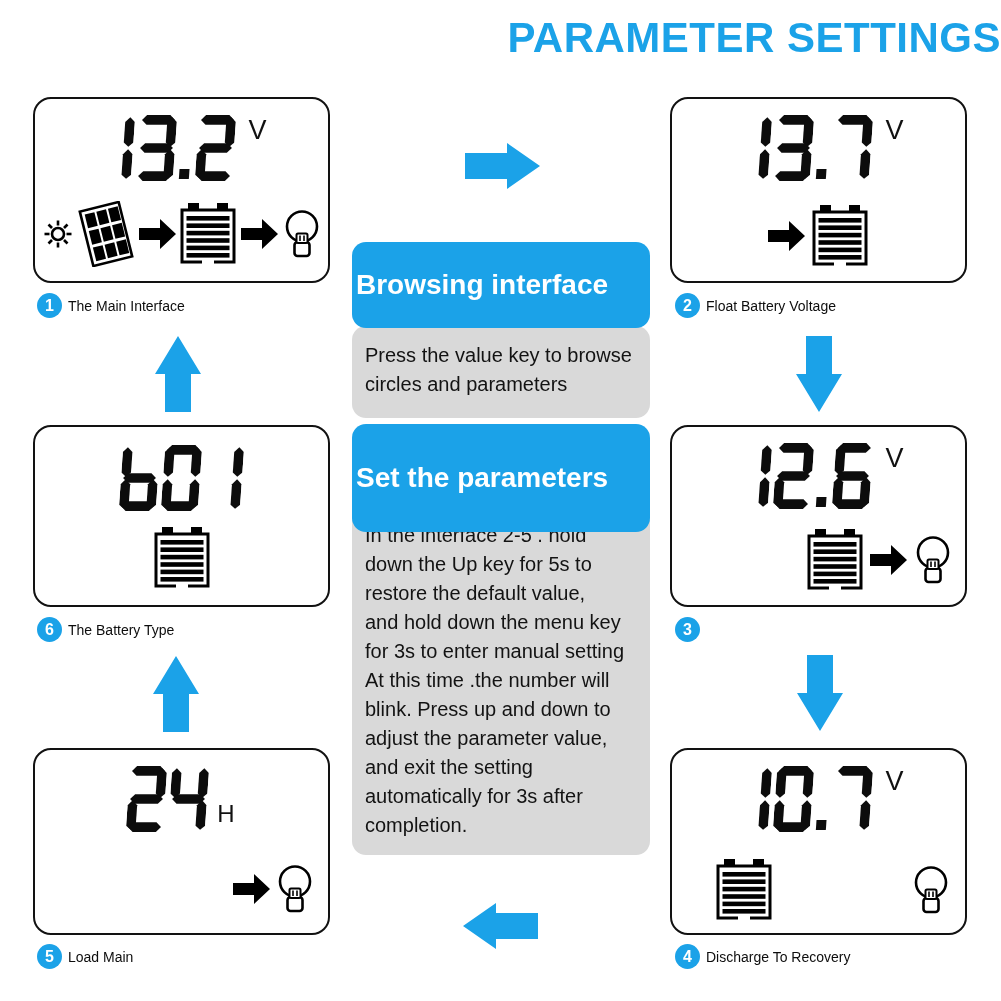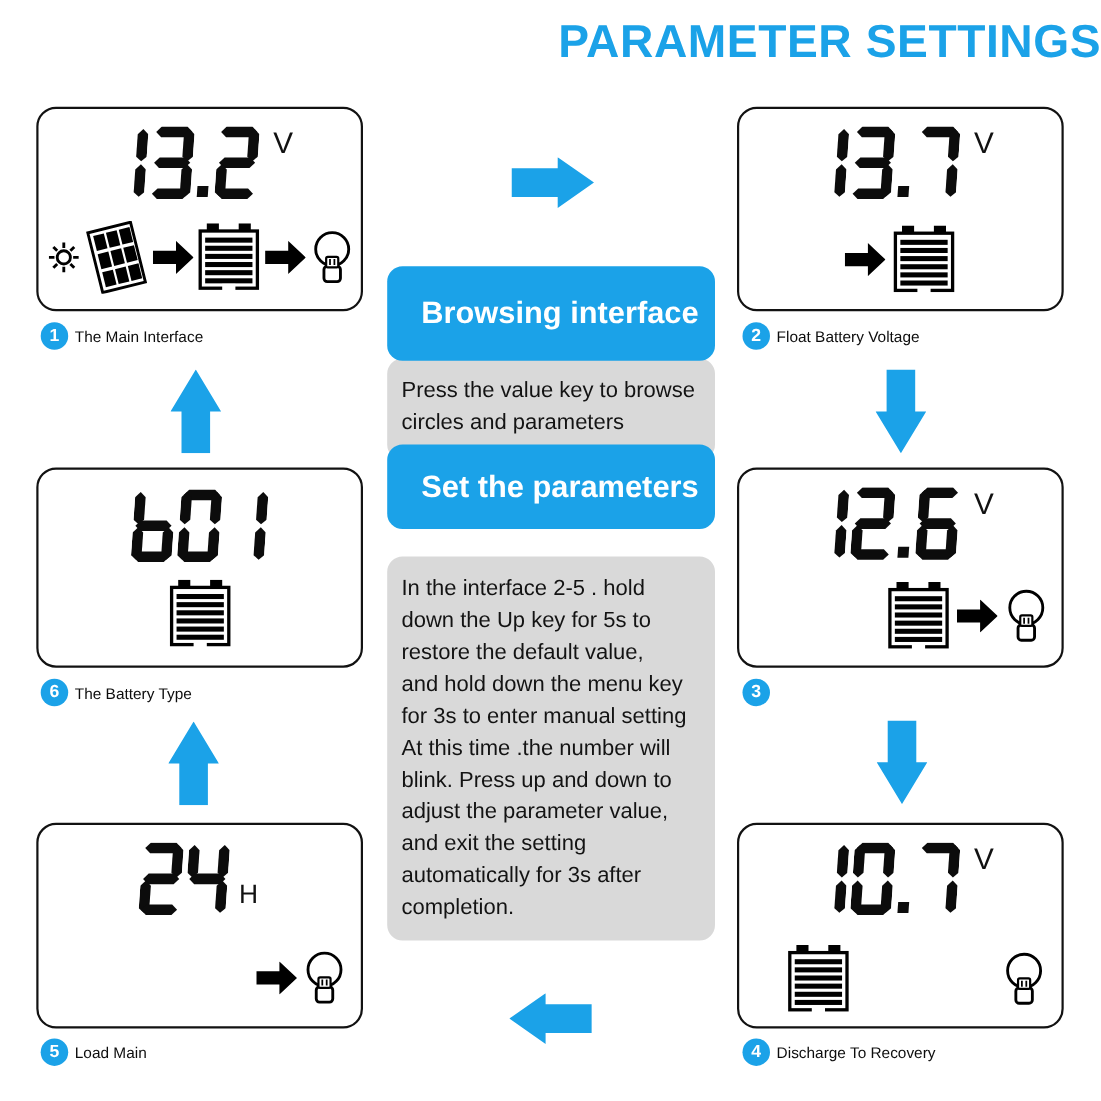--- a/index.html
+++ b/index.html
@@ -39,28 +39,28 @@
   .cap-2{left:675px;top:293px}
   .cap-3{left:675px;top:617px}
   .cap-4{left:675px;top:944px}
   .cap-5{left:37px;top:944px}
   .cap-6{left:37px;top:617px}
   .badge{width:25px;height:25px;border-radius:50%;background:var(--accent);color:#fff;
          font-size:16px;font-weight:bold;display:flex;align-items:center;justify-content:center;flex:0 0 25px;}
   .cap-text{font-size:14px;color:#0d0d0d;white-space:nowrap;}
   
   .info-head{position:absolute;background:var(--accent);border-radius:14px;color:#fff;
-             display:flex;align-items:center;padding-left:31px;box-sizing:border-box;
+             display:flex;align-items:center;padding-left:4px;box-sizing:border-box;
              font-size:28px;font-weight:bold;z-index:2;}
   .info-body{position:absolute;background:var(--gray-box);border-radius:14px;color:#131313;
              font-size:20px;line-height:29px;padding:15px 13px;box-sizing:border-box;
              white-space:pre-line;z-index:1;}
   .head-1{left:352px;top:242px;width:298px;height:86px}
   .body-1{left:352px;top:326px;width:298px;height:92px}
-  .head-2{left:352px;top:404px;width:298px;height:77px}
+  .head-2{left:352px;top:424px;width:298px;height:108px}
   .body-2{left:352px;top:506px;width:298px;height:349px}
   
   .flow{position:absolute;}
   .flow polygon{fill:var(--accent);}
   .fa-right{left:465px;top:143px}
   .fa-down1{left:796px;top:336px}
   .fa-down2{left:797px;top:655px}
   .fa-left{left:463px;top:903px}
   .fa-up1{left:155px;top:336px}
   .fa-up2{left:153px;top:656px}

